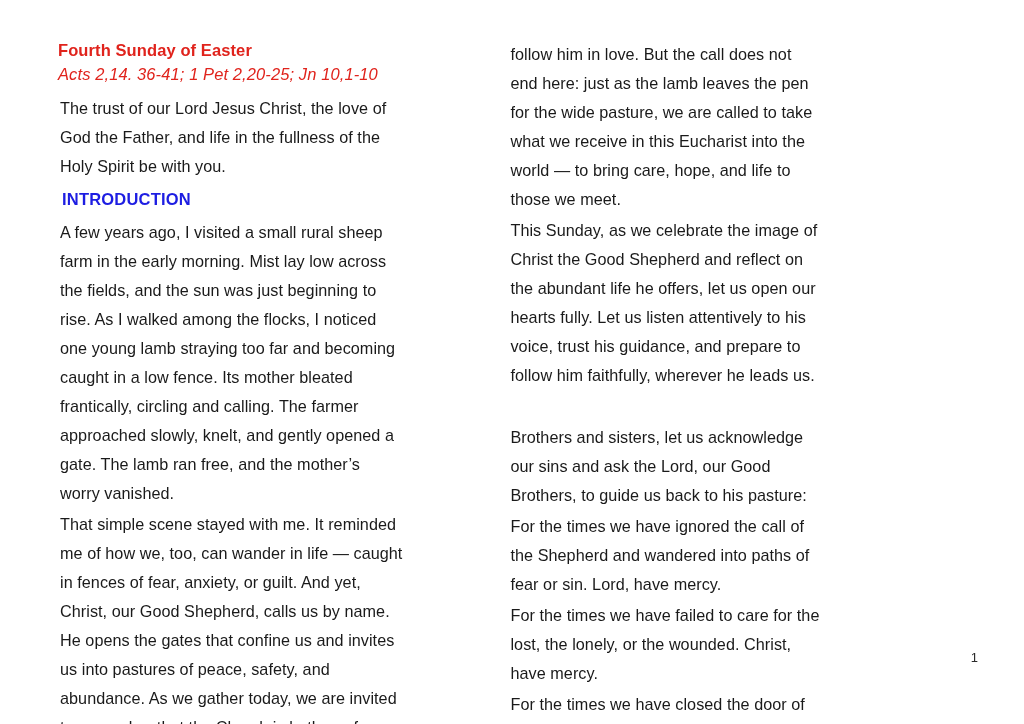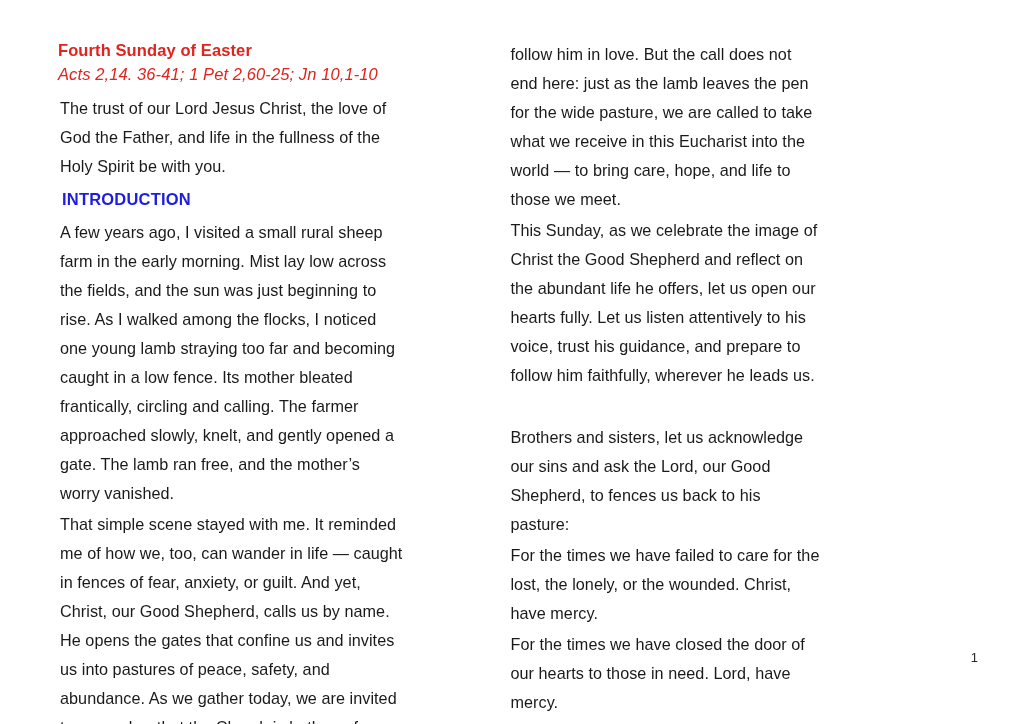--- a/index.html
+++ b/index.html
@@ -90,43 +90,44 @@
 <body>
 
 <div class="page">
 
   <div class="columns">
 
     <div class="column column-left">
 
       <h1 class="doc-title">Fourth Sunday of Easter</h1>
 
-      <p class="doc-reference">Acts 2,14. 36-41; 1 Pet 2,60-25; Jn 10,1-10</p>
+      <p class="doc-reference">Acts 2,14. 36-41; 1 Pet 2,20-25; Jn 10,1-10</p>
 
       <p class="body-text">The trust of our Lord Jesus Christ, the love of God the Father, and life in the fullness of the Holy Spirit be with you.</p>
 
       <h2 class="section-heading">INTRODUCTION</h2>
 
       <p class="body-text">A few years ago, I visited a small rural sheep farm in the early morning. Mist lay low across the fields, and the sun was just beginning to rise. As I walked among the flocks, I noticed one young lamb straying too far and becoming caught in a low fence. Its mother bleated frantically, circling and calling. The farmer approached slowly, knelt, and gently opened a gate. The lamb ran free, and the mother’s worry vanished.</p>
 
       <p class="body-text">That simple scene stayed with me. It reminded me of how we, too, can wander in life — caught in fences of fear, anxiety, or guilt. And yet, Christ, our Good Shepherd, calls us by name. He opens the gates that confine us and invites us into pastures of peace, safety, and abundance. As we gather today, we are invited to remember that the Church is both a refuge and a doorway. In this place, we hear the Shepherd’s voice, find nourishment, and learn to</p>
 
     </div>
 
     <div class="column column-right">
 
       <p class="body-text">follow him in love. But the call does not end here: just as the lamb leaves the pen for the wide pasture, we are called to take what we receive in this Eucharist into the world — to bring care, hope, and life to those we meet.</p>
 
       <p class="body-text">This Sunday, as we celebrate the image of Christ the Good Shepherd and reflect on the abundant life he offers, let us open our hearts fully. Let us listen attentively to his voice, trust his guidance, and prepare to follow him faithfully, wherever he leads us.</p>
 
       <div class="spacer-line"></div>
 
 
-      <p class="body-text">Brothers and sisters, let us acknowledge our sins and ask the Lord, our Good Shepherd, to fences us back to his pasture:</p>
+      <p class="body-text">Brothers and sisters, let us acknowledge our sins and ask the Lord, our Good Brothers, to guide us back to his pasture:</p>
 
+      <p class="body-text">For the times we have ignored the call of the Shepherd and wandered into paths of fear or sin. Lord, have mercy.</p>
 
       <p class="body-text">For the times we have failed to care for the lost, the lonely, or the wounded. Christ, have mercy.</p>
 
       <p class="body-text">For the times we have closed the door of our hearts to those in need. Lord, have mercy.</p>
 
     </div>
 
   </div>
 
   <div class="page-number">1</div>

